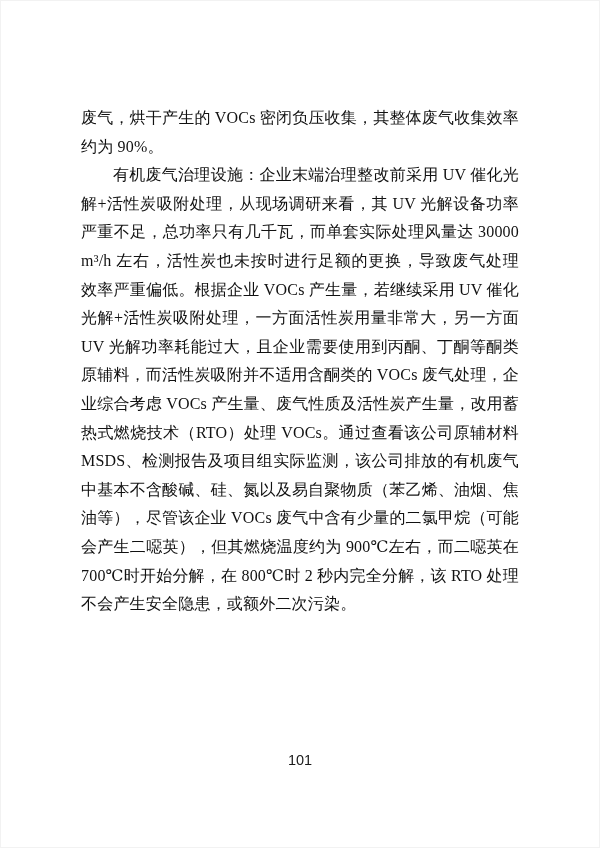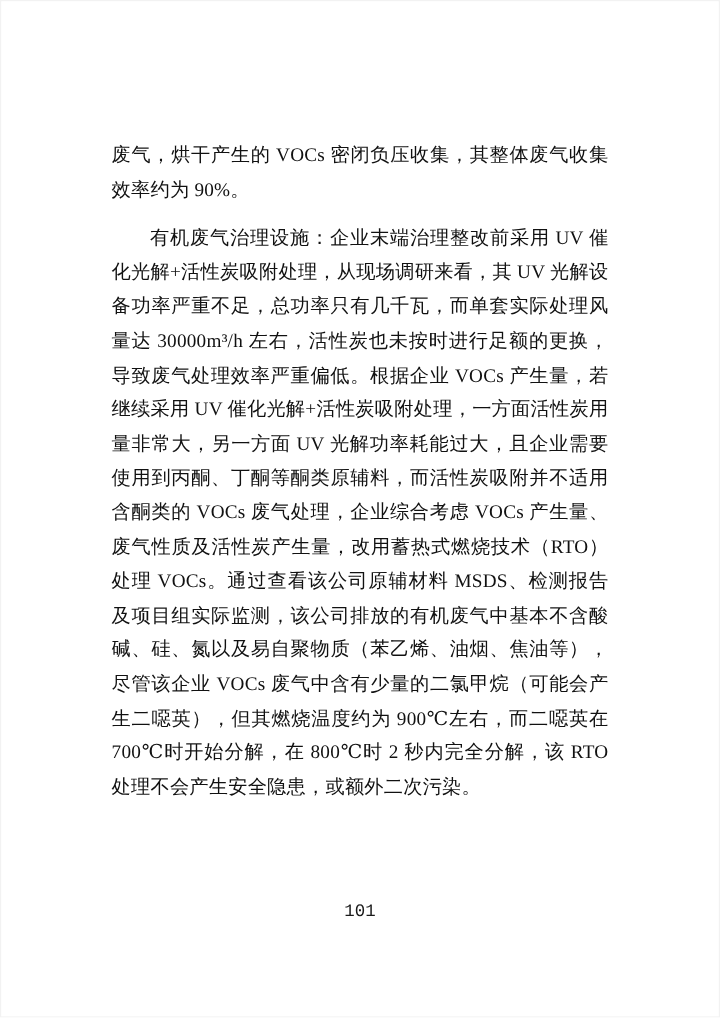--- a/index.html
+++ b/index.html
@@ -18,21 +18,21 @@
       font-family: "Liberation Serif", "DejaVu Serif", serif;
       color: #111111;
     }
     .content {
       position: absolute;
       left: 80px;
       top: 103px;
       width: 438px;
     }
     .para {
-      margin: 12px;
+      margin: 0;
       padding: 0;
       font-size: 16px;
       line-height: 28.6px;
       text-align: justify;
       letter-spacing: 0.2px;
       word-break: break-all;
     }
     .para.indent {
       text-indent: 2em;
     }
@@ -40,21 +40,21 @@
       font-weight: 400;
     }
     .page-number {
       position: absolute;
       left: 0;
       right: 0;
       top: 751px;
       text-align: center;
       font-size: 14.5px;
       color: #1a1a1a;
-      font-family: Liberation Mono, monospace;
+      font-family: Liberation Sans, sans-serif;
     }
   </style>
 </head>
 <body>
 
 <div class="page">
   <div class="content">
     <p class="para"><span>废气，烘干产生的 VOCs 密闭负压收集，其整体废气收集效率约为 90%。</span></p>
     <p class="para indent"><span class="bold">有机废气治理设施：</span><span>企业末端治理整改前采用 UV 催化光解+活性炭吸附处理，从现场调研来看，其 UV 光解设备功率严重不足，总功率只有几千瓦，而单套实际处理风量达 30000m³/h 左右，活性炭也未按时进行足额的更换，导致废气处理效率严重偏低。根据企业 VOCs 产生量，若继续采用 UV 催化光解+活性炭吸附处理，一方面活性炭用量非常大，另一方面 UV 光解功率耗能过大，且企业需要使用到丙酮、丁酮等酮类原辅料，而活性炭吸附并不适用含酮类的 VOCs 废气处理，企业综合考虑 VOCs 产生量、废气性质及活性炭产生量，改用</span><span class="bold">蓄热式燃烧技术（RTO）</span><span>处理 VOCs。通过查看该公司原辅材料 MSDS、检测报告及项目组实际监测，该公司排放的有机废气中基本不含酸碱、硅、氮以及易自聚物质（苯乙烯、油烟、焦油等），尽管该企业 VOCs 废气中含有少量的二氯甲烷（可能会产生二噁英），但其燃烧温度约为 900℃左右，而二噁英在 700℃时开始分解，在 800℃时 2 秒内完全分解，该 RTO 处理不会产生安全隐患，或额外二次污染。</span></p>
   </div>

